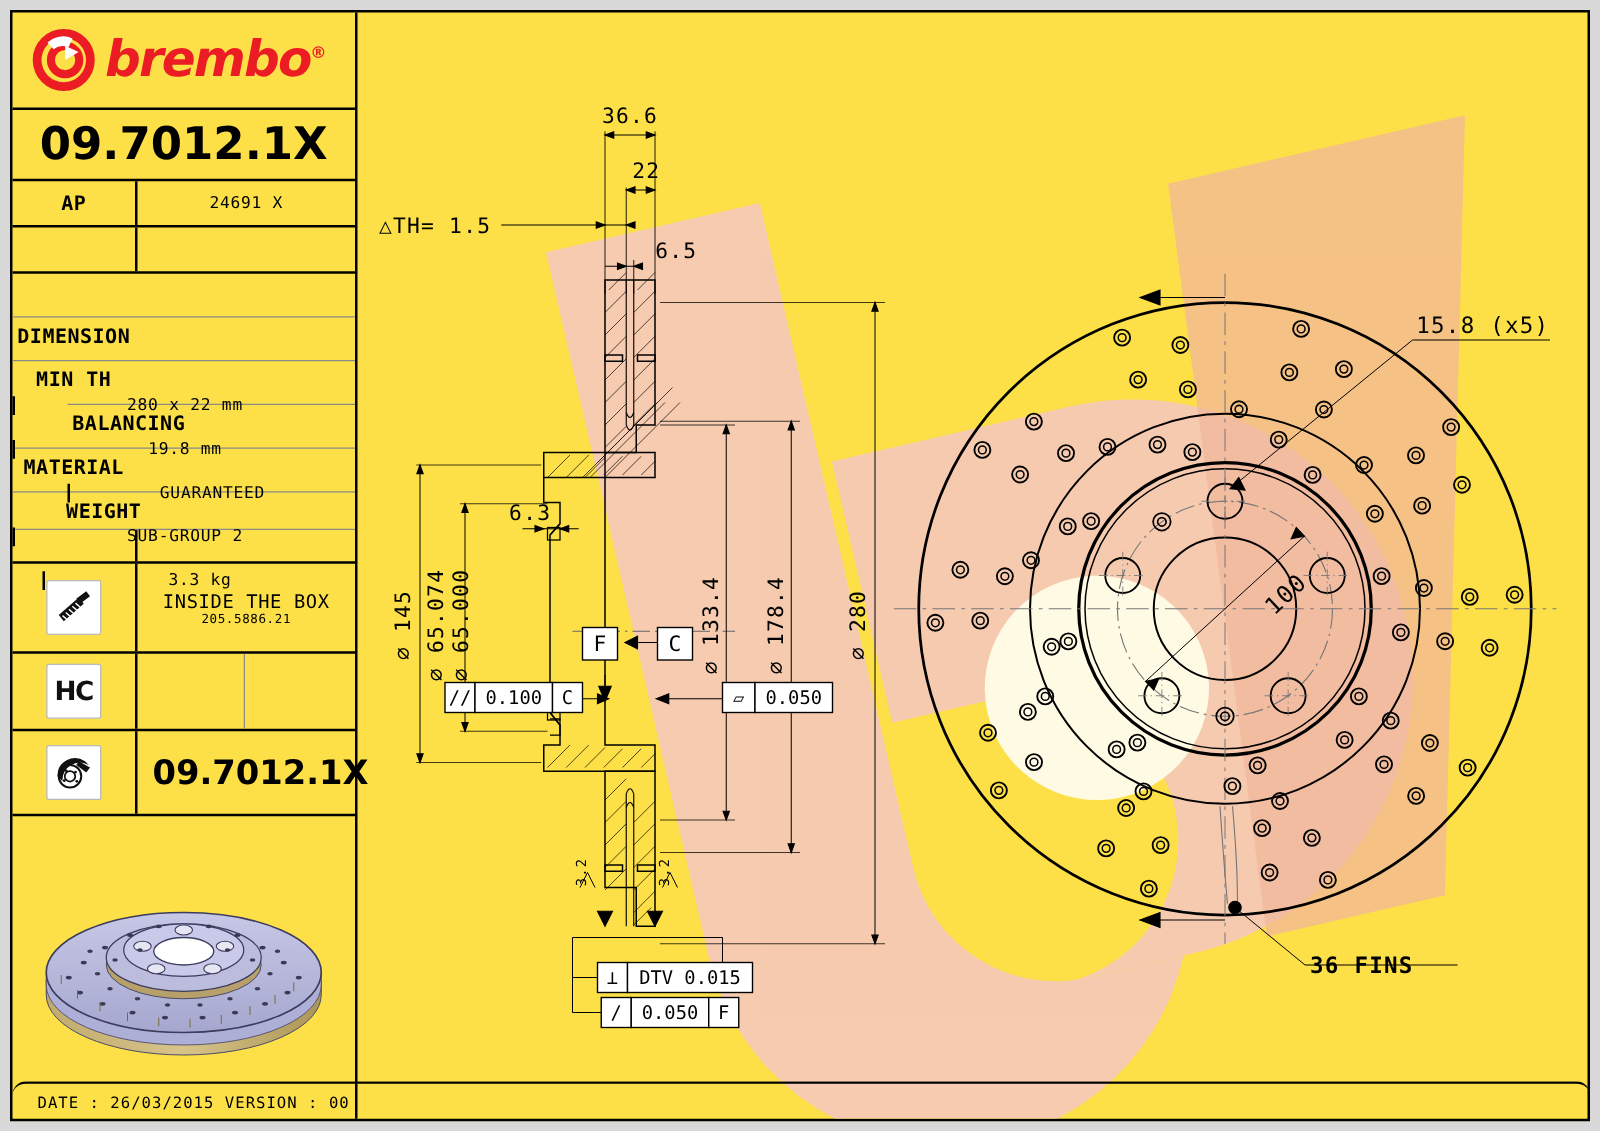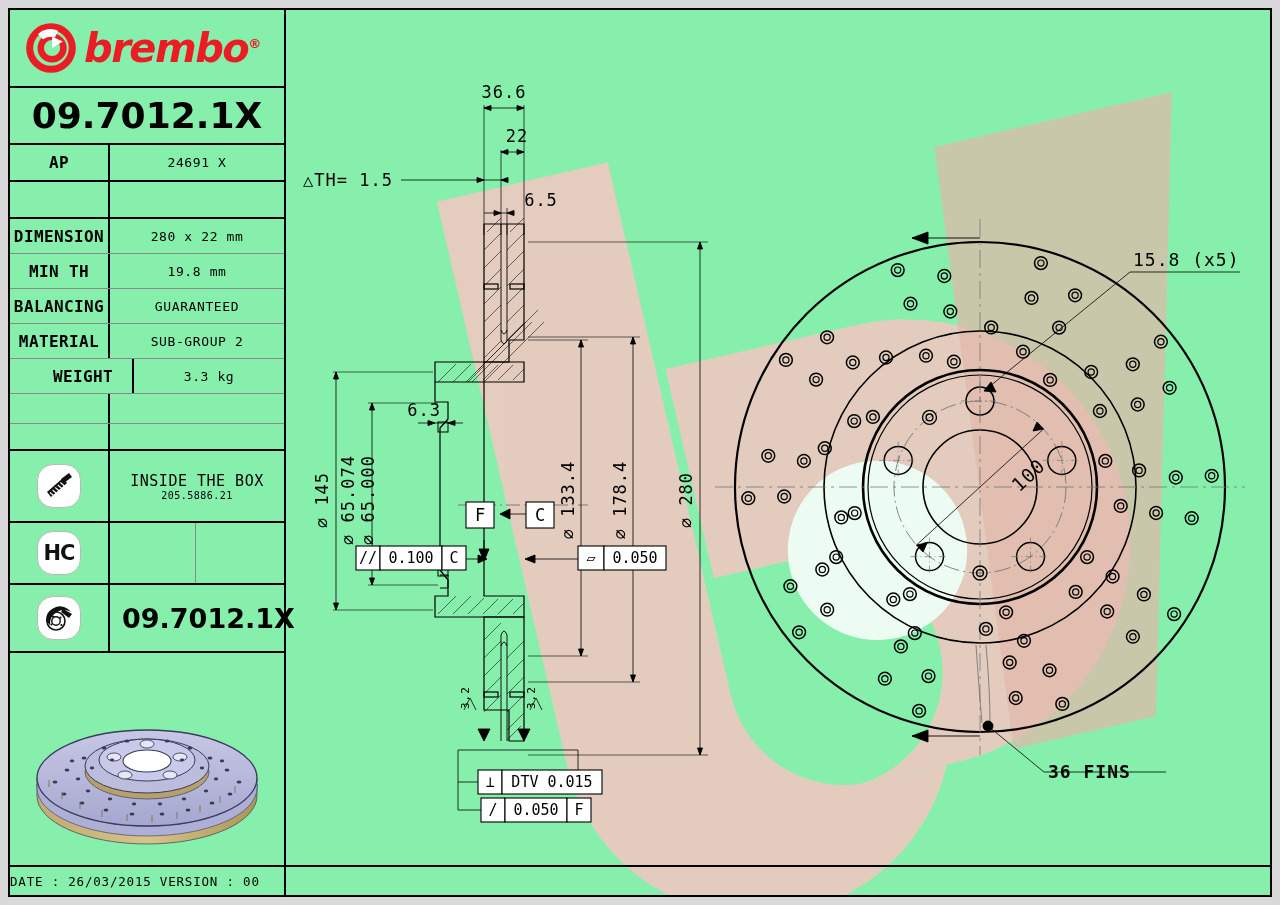--- a/index.html
+++ b/index.html
@@ -4,34 +4,34 @@
 <style>
   html,body{margin:0;padding:0;}
   body{
     width:1280px;height:905px;
     background:#d8d8d8;
     font-family:"DejaVu Sans Mono","Liberation Mono",monospace;
     overflow:hidden;
   }
   #sheet{
     position:absolute;left:8px;top:8px;width:1264px;height:889px;
-    background:#86efac;border:2px solid #000;box-sizing:border-box;
+    background:#fde047;border:2px solid #000;box-sizing:border-box;
   }
   
   #watermark{
     position:absolute;left:282px;top:0;width:982px;height:885px;
     overflow:hidden;pointer-events:none;
   }
   
   #panel{
     position:absolute;left:0;top:0;width:276px;height:885px;
     box-sizing:border-box;border-right:2px solid #000;
   }
   .prow{box-sizing:border-box;border-bottom:2px solid #000;display:flex;}
-  .prow.thin{border-bottom:1px solid #8a8a8a;}
+  .prow.thin{border-bottom:1px solid #8a8a8a;flex-direction:column;}
   .pcell-l{
     box-sizing:border-box;width:98px;flex:0 0 98px;
     display:flex;align-items:center;justify-content:center;
     font-size:16px;letter-spacing:.4px;color:#000;font-weight:bold;
   }
   .pcell-r{
     box-sizing:border-box;flex:1;
     display:flex;align-items:center;justify-content:center;
     font-size:13px;letter-spacing:.6px;color:#000;
   }
@@ -49,35 +49,35 @@
   #logoreg{font-size:13px;vertical-align:super;letter-spacing:0;}
 
   
   #pnrow{height:55px;border-bottom:2px solid #000;display:flex;align-items:center;justify-content:center;}
   #pnrow .pn{
     font-size:36px;font-weight:bold;letter-spacing:0px;color:#000;
     font-family:"DejaVu Sans","Liberation Sans",sans-serif;
   }
 
   .iconbox{
-    width:44px;height:44px;border-radius:16px;border:1.5px solid #b9b9b9;
+    width:44px;height:44px;border-radius:2px;border:1.5px solid #b9b9b9;
     display:flex;align-items:center;justify-content:center;box-sizing:border-box;
     background:#fff;
   }
   .iconcellwrap{width:98px;flex:0 0 98px;display:flex;align-items:center;justify-content:center;}
 
   #photocell{
     position:absolute;left:0;bottom:30px;width:274px;height:170px;
     display:flex;align-items:center;justify-content:center;box-sizing:border-box;
   }
   #daterow{
     position:absolute;left:0;bottom:0;width:1262px;height:30px;
     border-top:2px solid #000;box-sizing:border-box;
-    display:flex;align-items:center;
-    font-size:12.5px;letter-spacing:.8px;color:#000;
+    display:flex;align-items:center;padding-left:20px;
+    font-size:12.5px;letter-spacing:.8px;color:#000;border-radius:11px;
   }
   #drawing{position:absolute;left:278px;top:0;width:984px;height:855px;}
 </style>
 </head>
 <body>
 
 <div id="sheet">
 
   <div id="watermark">
     <svg width="982" height="885" viewBox="0 0 982 885">
@@ -120,21 +120,21 @@
       <div class="pcell-r vsep"></div>
     </div>
     <div class="prow thin" style="height:35px;">
       <div class="pcell-l">DIMENSION</div>
       <div class="pcell-r vsep">280 x 22 mm</div>
     </div>
     <div class="prow thin" style="height:35px;">
       <div class="pcell-l">MIN TH</div>
       <div class="pcell-r vsep">19.8 mm</div>
     </div>
-    <div class="prow thin" style="height:35px;">
+    <div class="prow thin" style="height:35px;margin-left:44px;">
       <div class="pcell-l">BALANCING</div>
       <div class="pcell-r vsep">GUARANTEED</div>
     </div>
     <div class="prow thin" style="height:35px;">
       <div class="pcell-l">MATERIAL</div>
       <div class="pcell-r vsep">SUB-GROUP 2</div>
     </div>
     <div class="prow thin" style="height:35px;padding-left:24px;">
       <div class="pcell-l">WEIGHT</div>
       <div class="pcell-r vsep">3.3 kg</div>

